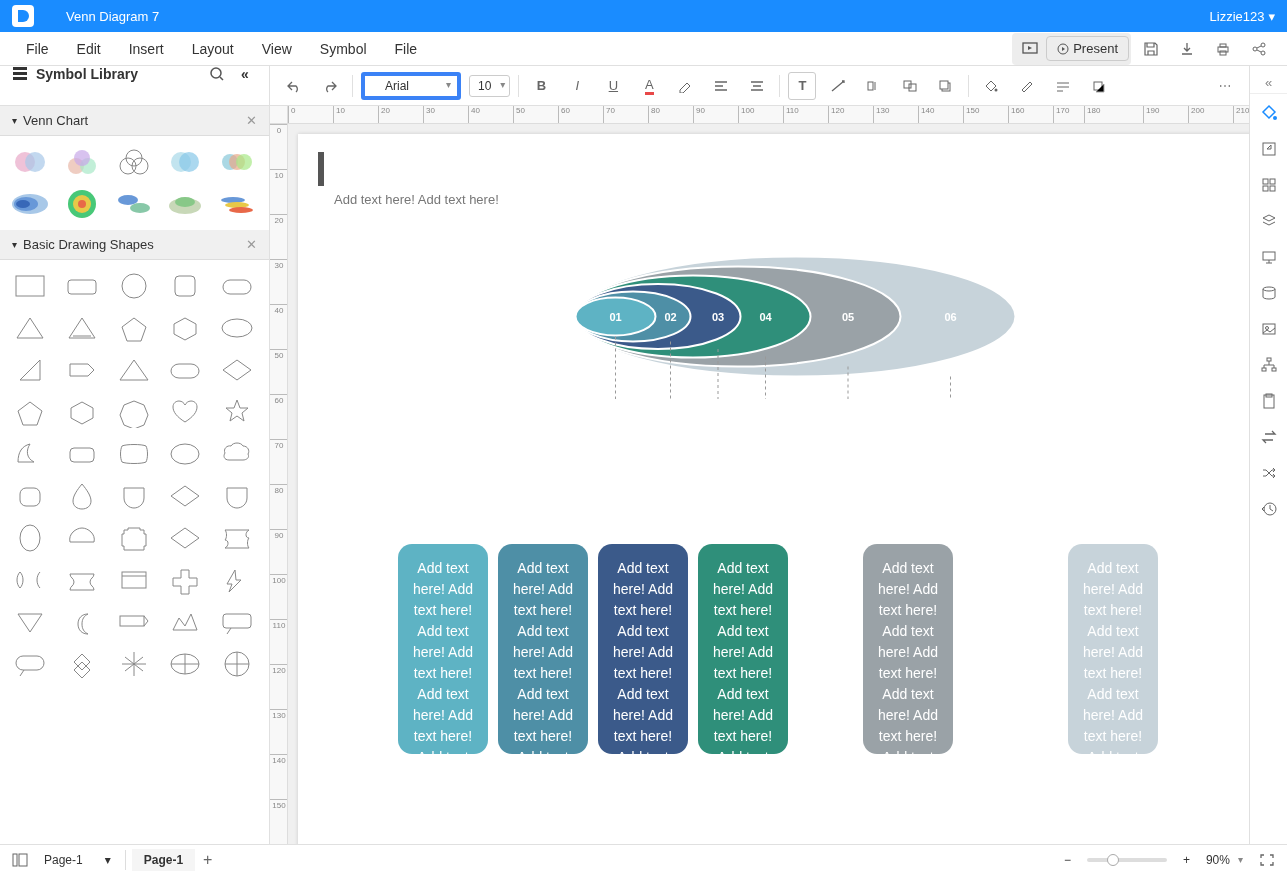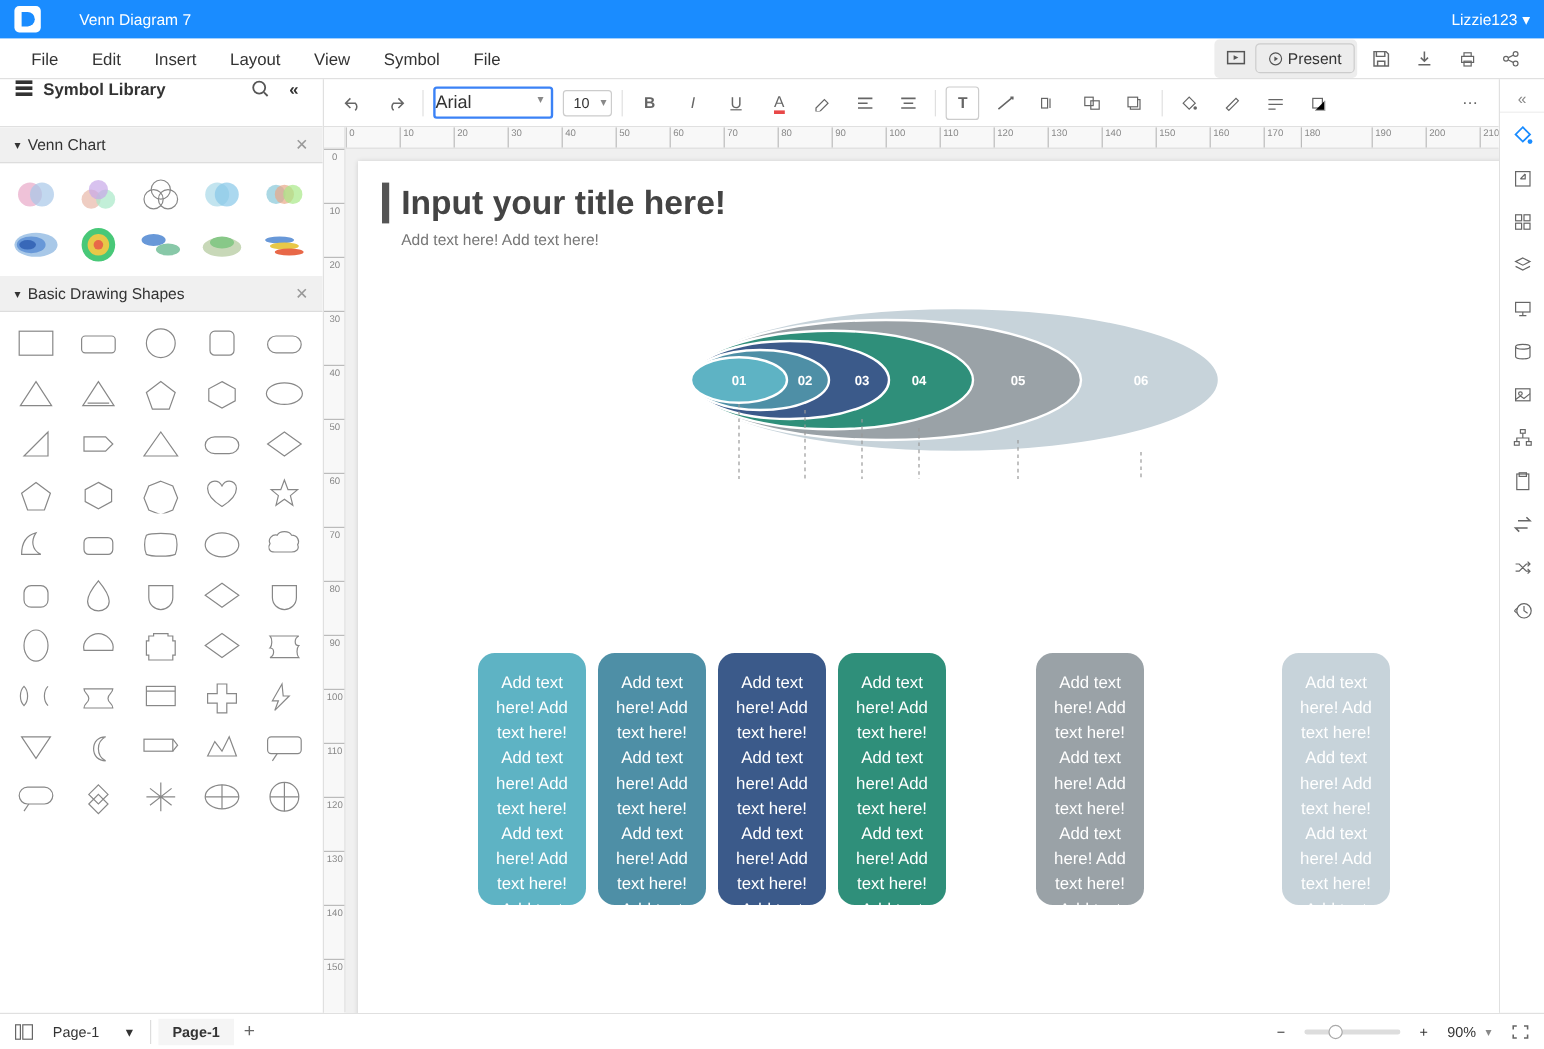--- a/index.html
+++ b/index.html
@@ -40,21 +40,21 @@
 .lib-grid-venn { grid-template-columns: repeat(5, 1fr); }
 .shape-thumb { width: 44px; height: 36px; display: flex; align-items: center; justify-content: center; cursor: pointer; }
 .shape-thumb svg { width: 40px; height: 32px; }
 
 .lib-scroll { overflow-y: auto; flex: 1; }
 
 
 .toolbar-row { height: 40px; border-bottom: 1px solid #e0e0e0; display: flex; align-items: center; padding: 0 10px; gap: 8px; }
 .tool-btn { width: 28px; height: 28px; display: flex; align-items: center; justify-content: center; cursor: pointer; color: #666; border-radius: 3px; }
 .tool-sep { width: 1px; height: 22px; background: #e0e0e0; }
-.font-select { border: 2px solid #3b82f6; padding: 3px 20px 3px 0; font-size: 15px; border-radius: 3px; position: relative; min-width: 100px; cursor: pointer; }
+.font-select { border: 4px solid #3b82f6; padding: 3px 20px 3px 20px; font-size: 12px; border-radius: 3px; position: relative; min-width: 100px; cursor: pointer; }
 .font-select::after { content: '▾'; position: absolute; right: 6px; color: #888; font-size: 10px; }
 .size-select { border: 1px solid #ccc; padding: 3px 18px 3px 8px; font-size: 12px; border-radius: 3px; position: relative; min-width: 36px; cursor: pointer; }
 .size-select::after { content: '▾'; position: absolute; right: 4px; color: #888; font-size: 10px; }
 
 
 .canvas-area { flex: 1; display: flex; flex-direction: column; position: relative; overflow: hidden; }
 .ruler-h { height: 18px; background: #f8f8f8; border-bottom: 1px solid #ddd; position: relative; margin-left: 18px; overflow: hidden; font-size: 8px; color: #888; }
 .ruler-h .tick { position: absolute; top: 0; height: 18px; border-left: 1px solid #bbb; padding-left: 2px; line-height: 10px; }
 .ruler-corner { position: absolute; left: 0; top: 40px; width: 18px; height: 18px; background: #f8f8f8; border-right: 1px solid #ddd; border-bottom: 1px solid #ddd; }
 .canvas-body { flex: 1; display: flex; overflow: hidden; }
@@ -673,21 +673,20 @@
           <div class="tick" style="top: 495px;">110</div>
           <div class="tick" style="top: 540px;">120</div>
           <div class="tick" style="top: 585px;">130</div>
           <div class="tick" style="top: 630px;">140</div>
           <div class="tick" style="top: 675px;">150</div>
         </div>
       <div class="canvas-scroll">
         <div class="page">
           <div class="page-title-bar">
             <div class="accent"></div>
-            <div class="page-title-text">Input your title here!</div>
           </div>
           <div class="page-subtitle">Add text here!  Add text here!</div>
 
           <svg class="ellipses" viewBox="0 0 890 500" width="890" height="500">
 
             <ellipse cx="450" cy="125" rx="440" ry="120" id="ell-5" fill="#c7d3da"></ellipse>
             <ellipse cx="335" cy="125" rx="325" ry="100" id="ell-4" fill="#9aa2a7"></ellipse>
             <ellipse cx="245" cy="125" rx="235" ry="82" id="ell-3" fill="#2f8f7a"></ellipse>
             <ellipse cx="175" cy="125" rx="165" ry="65" id="ell-2" fill="#3b5a8a"></ellipse>
             <ellipse cx="125" cy="125" rx="115" ry="50" id="ell-1" fill="#4e8fa6"></ellipse>

